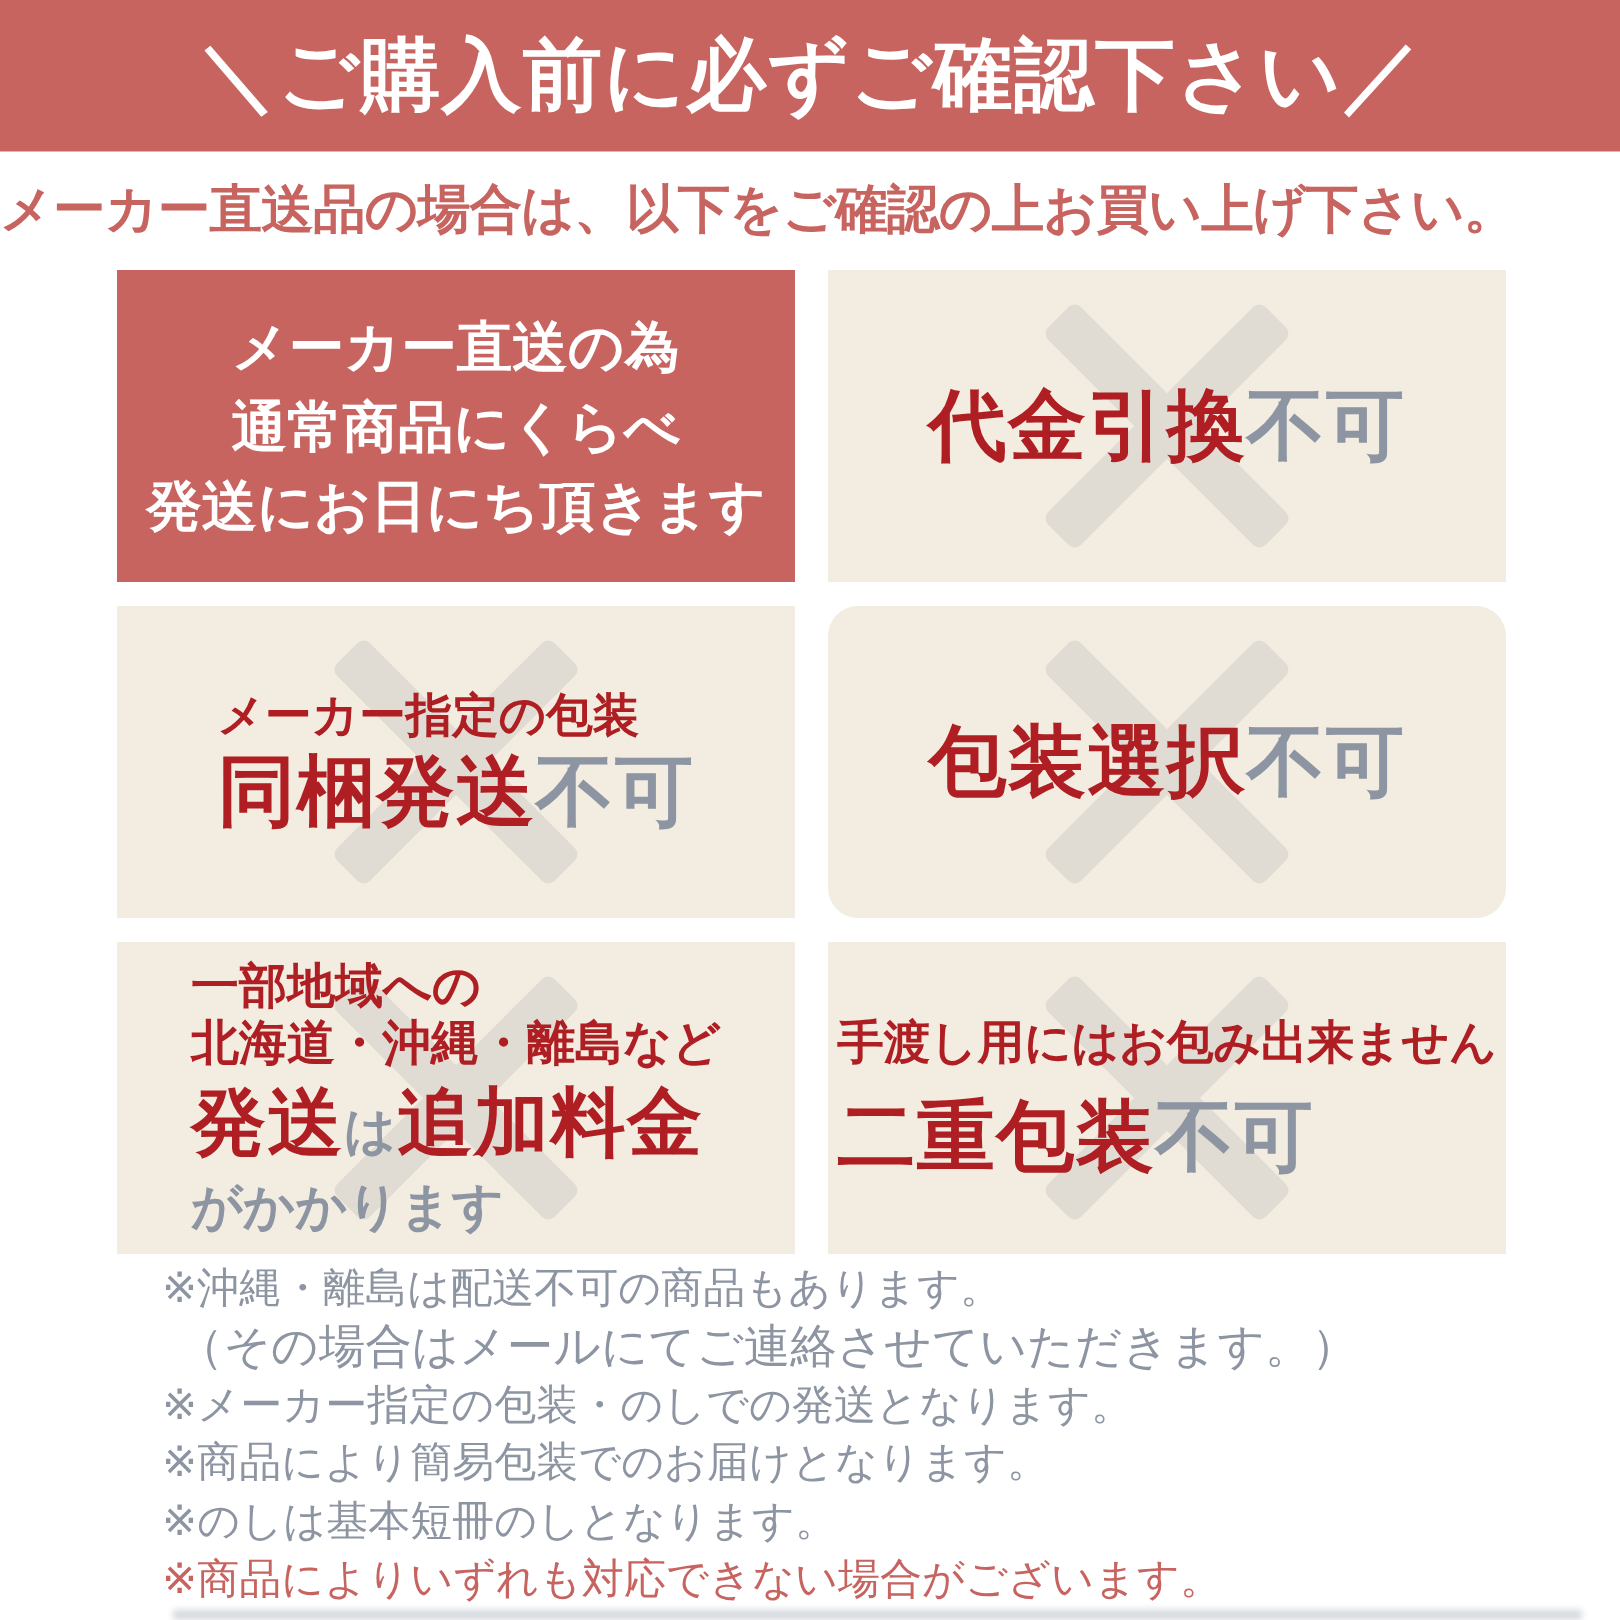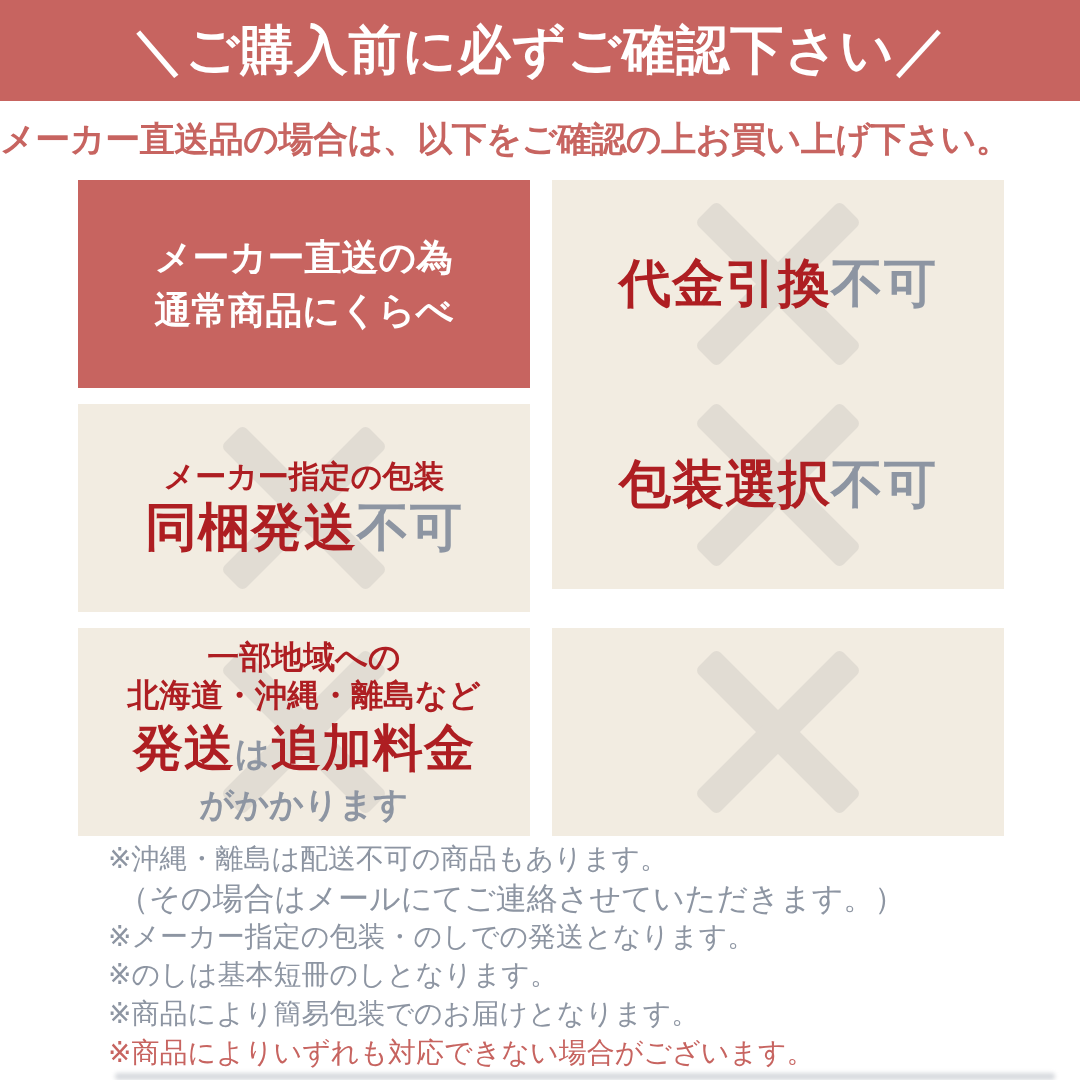--- a/index.html
+++ b/index.html
@@ -27,38 +27,37 @@
   .subtitle{
     position:absolute;left:0;top:116px;width:870px;margin:0;
     text-align:center;color:var(--salmon);font-size:35px;font-weight:600;
     letter-spacing:-0.5px;white-space:nowrap;
   }
   
   .box{
     position:absolute;width:452px;height:208px;
     display:flex;flex-direction:column;align-items:center;justify-content:center;
     text-align:center;
-    font-family:Liberation Serif, serif;
   }
   .b1{left:78px;top:180px;} .b2{left:552px;top:180px;}
-  .b3{left:78px;top:404px;} .b4{left:552px;top:381px;}
+  .b3{left:78px;top:404px;} .b4{left:552px;top:404px;border-radius:20px;}
   .b5{left:78px;top:628px;} .b6{left:552px;top:628px;}
   .box--salmon{background:var(--salmon);}
   .box--beige{background:var(--beige);}
   .box--salmon .wline{
     color:var(--white);font-size:37px;font-weight:600;line-height:53px;white-space:nowrap;
   }
   .xmark{position:absolute;left:0;top:0;width:100%;height:100%;z-index:1;}
   .xbar{
     position:absolute;left:50%;top:50%;width:205px;height:31px;
     background:var(--x_gray);border-radius:6px;
   }
   .xbar--a{transform:translate(-50%,-50%) rotate(45deg);}
   .xbar--b{transform:translate(-50%,-50%) rotate(-45deg);}
-  .content{position:relative;z-index:2;display:flex;flex-direction:column;align-items:center;}
+  .content{position:relative;z-index:2;display:flex;flex-direction:column;align-items:flex-start;}
   .big{font-size:52px;font-weight:bold;line-height:62px;letter-spacing:1px;white-space:nowrap;}
   .red{color:var(--dark_red);}
   .grayt{color:var(--gray_text);}
   .subline{color:var(--dark_red);font-size:31px;font-weight:bold;line-height:40px;white-space:nowrap;}
   .b5 .subline{font-size:32px;line-height:38px;}
   .b5 .big{font-size:50px;line-height:60px;margin-top:4px;}
   .b5 .mid{font-size:34px;font-weight:bold;color:var(--gray_text);}
   .b5 .tail{color:var(--gray_text);font-size:34px;font-weight:bold;line-height:42px;}
   .b6 .big{margin-top:12px;}
   .b3 .big{margin-top:0;}
@@ -84,20 +83,21 @@
     <h1>＼ご購入前に必ずご確認下さい／</h1>
   </header>
 
   <p class="subtitle">メーカー直送品の場合は、以下をご確認の上お買い上げ下さい。</p>
 
   <section>
 
     <div class="box box--salmon b1">
       <div class="wline">メーカー直送の為</div>
       <div class="wline">通常商品にくらべ</div>
+      <div class="wline">発送にお日にち頂きます</div>
     </div>
 
     <div class="box box--beige b2">
       <div class="xmark">
         <span class="xbar xbar--a"></span>
         <span class="xbar xbar--b"></span>
       </div>
       <div class="content">
         <div class="big">
           <span class="red">代金引換</span><span class="grayt">不可</span>
@@ -143,28 +143,34 @@
         </div>
         <div class="tail">がかかります</div>
       </div>
     </div>
 
     <div class="box box--beige b6">
       <div class="xmark">
         <span class="xbar xbar--a"></span>
         <span class="xbar xbar--b"></span>
       </div>
+      <div class="content">
+        <div class="subline">手渡し用にはお包み出来ません</div>
+        <div class="big">
+          <span class="red">二重包装</span><span class="grayt">不可</span>
+        </div>
+      </div>
     </div>
 
   </section>
 
   <section class="notes">
     <p class="note">※沖縄・離島は配送不可の商品もあります。</p>
     <p class="note note--small">（その場合はメールにてご連絡させていただきます。）</p>
     <p class="note">※メーカー指定の包装・のしでの発送となります。</p>
+    <p class="note">※商品により簡易包装でのお届けとなります。</p>
     <p class="note">※のしは基本短冊のしとなります。</p>
-    <p class="note">※商品により簡易包装でのお届けとなります。</p>
     <p class="note note--accent">※商品によりいずれも対応できない場合がございます。</p>
   </section>
 
   <div class="artifact"></div>
 
 </div>
 
 </body></html>

